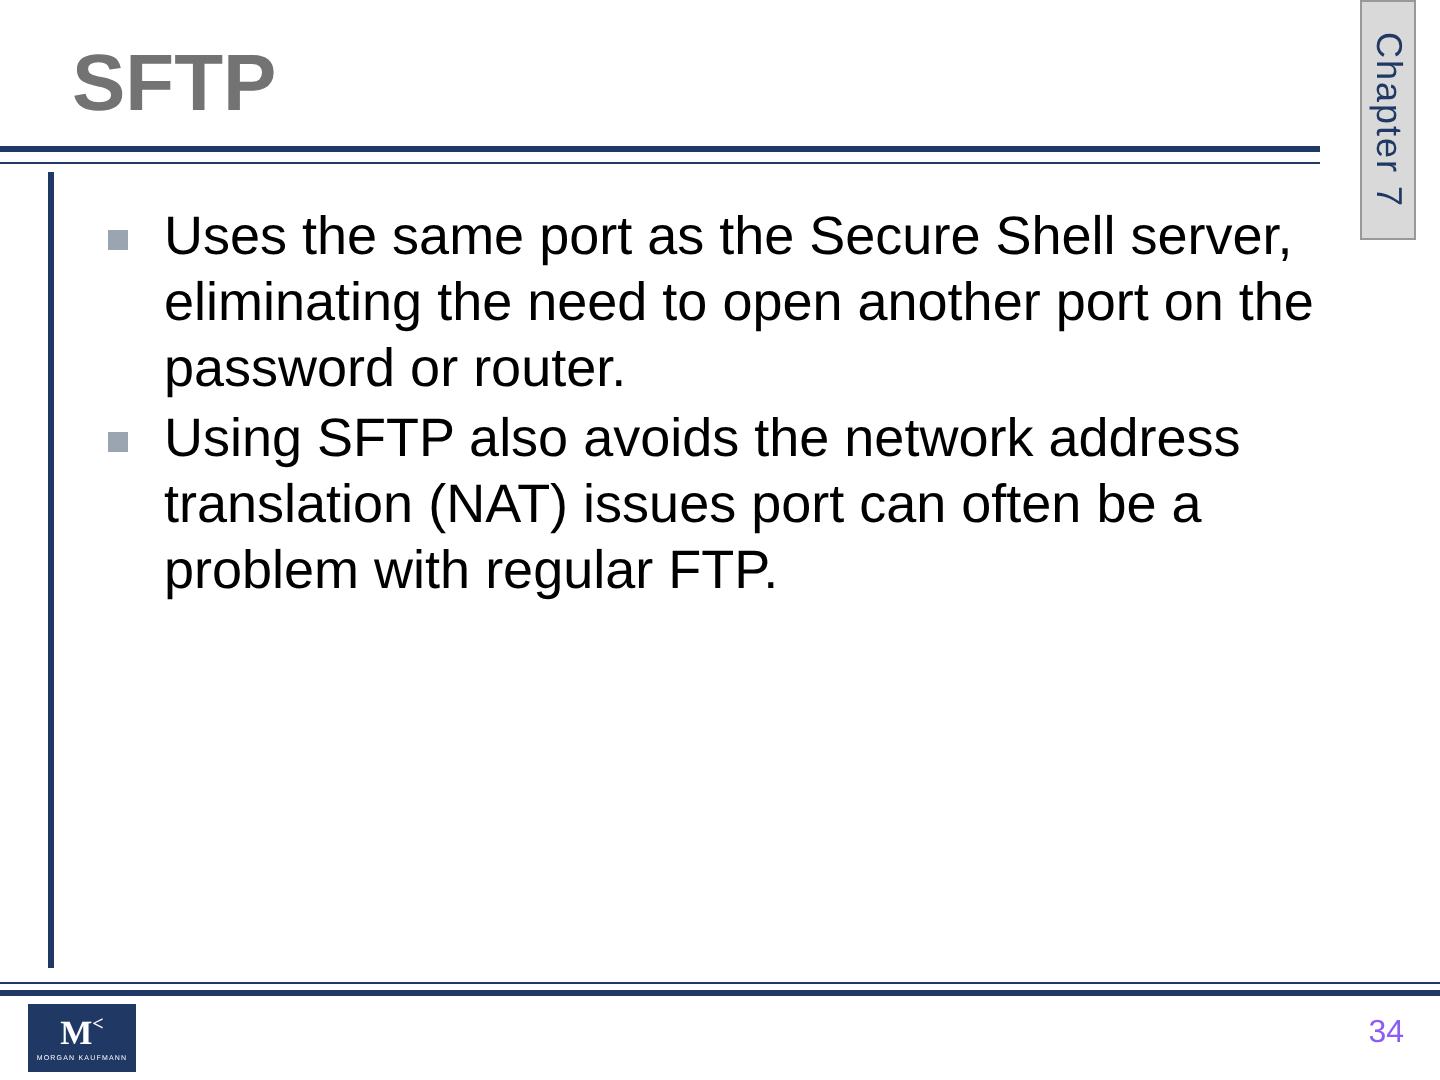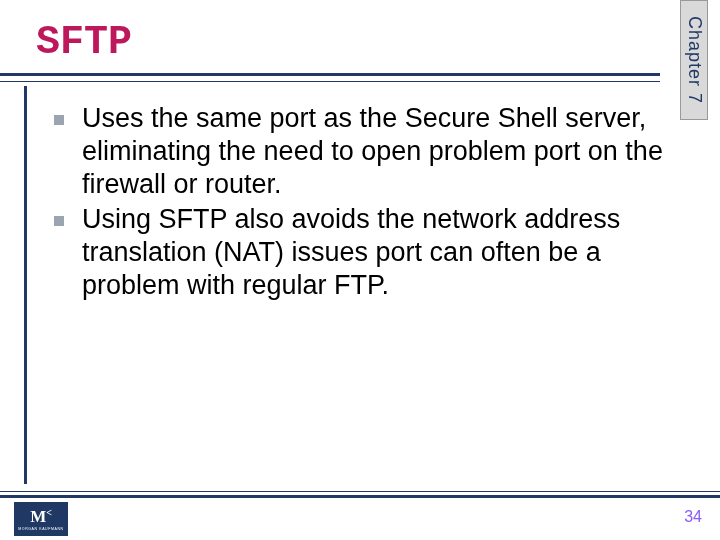--- a/index.html
+++ b/index.html
@@ -37,23 +37,22 @@
     width: 660px;
     height: 1px;
     background: #203864;
   }
   .title-text {
     position: absolute;
     left: 36px;
     top: 4px;
     font-size: 40px;
     font-weight: bold;
-    color: #be185d;
+    color: #737373;
     letter-spacing: 0px;
-    font-family: Liberation Mono, monospace;
   }
   .chapter-tab {
     position: absolute;
     right: 12px;
     top: 0;
     width: 28px;
     height: 120px;
     background: #d9d9d9;
     border: 1px solid #999;
     display: flex;
@@ -167,21 +166,21 @@
     <div class="title-text">SFTP</div>
     <div class="title-underline-thick"></div>
     <div class="title-underline-thin"></div>
   </div>
 
   <div class="vbar"></div>
 
   <div class="content">
     <div class="bullet-row">
       <div class="bullet-marker"></div>
-      <div class="bullet-text">Uses the same port as the Secure Shell server, eliminating the need to open problem port on the firewall or router.</div>
+      <div class="bullet-text">Uses the same port as the Secure Shell server, eliminating the need to open another port on the password or router.</div>
     </div>
     <div class="bullet-row">
       <div class="bullet-marker"></div>
       <div class="bullet-text">Using SFTP also avoids the network address translation (NAT) issues port can often be a problem with regular FTP.</div>
     </div>
   </div>
 
   <div class="footer-line-thin"></div>
   <div class="footer-line-thick"></div>
 

